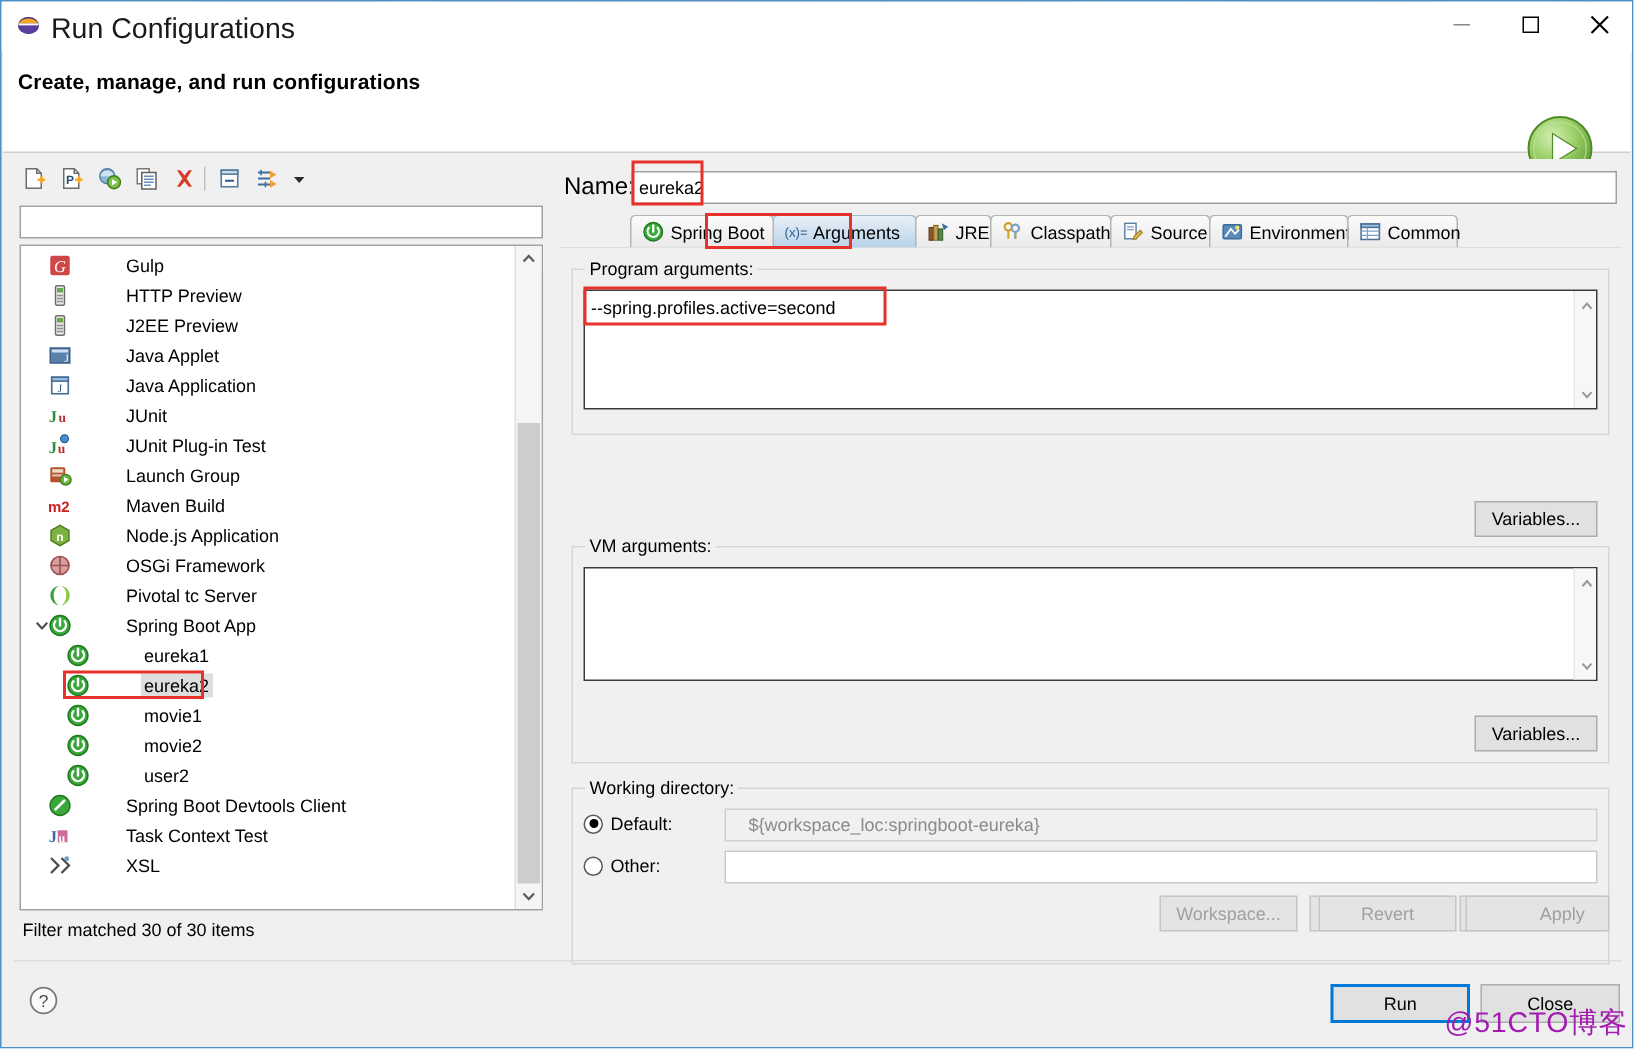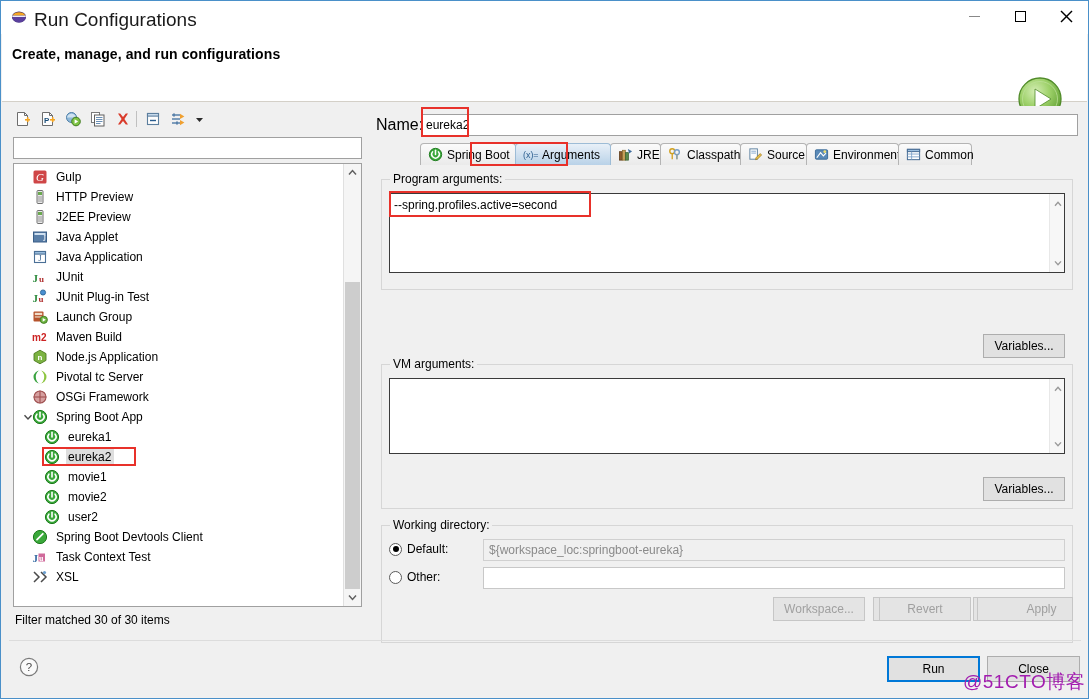--- a/index.html
+++ b/index.html
@@ -135,20 +135,21 @@
   }
   .tree-icon {
     width: 16px; height: 16px;
     margin-right: 6px;
     flex: 0 0 16px;
     display: flex; align-items: center; justify-content: center;
   }
   .tree-label {
     font-size: 12px; color: #000;
     padding: 1px 3px 1px 2px;
+    margin-left: 28px;
   }
   .tree-row.selected .tree-label {
     background: #dedede;
   }
   .tree-row.annotated::after {
     content: "";
     position: absolute;
     left: 28px; top: 0px;
     width: 94px; height: 19px;
     border: 2px solid #e8312a;
@@ -352,21 +353,21 @@
     width: 6px; height: 6px;
     border-radius: 50%;
     background: #000000;
   }
   .ro-input {
     position: absolute;
     height: 22px;
     box-sizing: border-box;
     border: 1px solid #d0d0d0;
     background: #f0f0f0;
-    padding: 3px 5px;
+    padding: 3px 15px;
     font-size: 12px;
     color: #8a8a8a;
     white-space: nowrap;
     overflow: hidden;
   }
 
   
   .sep-line {
     position: absolute; left: 8px; top: 639px;
     width: 1072px; height: 1px;
@@ -640,35 +641,35 @@
               <svg width="16" height="16" viewBox="0 0 16 16">
                 <path d="M8 1.2 L14 4.6 L14 11.4 L8 14.8 L2 11.4 L2 4.6 Z" fill="#7cb342" stroke="#4d7a1f" stroke-width="0.9"></path>
                 <text x="8" y="11.4" font-size="8" font-family="Liberation Sans, sans-serif" fill="#ffffff" text-anchor="middle" font-weight="bold">n</text>
               </svg>
             </span>
             <span class="tree-label">Node.js Application</span>
           </div>
           <div class="tree-row has-indent">
             <span class="tree-icon" style="display: inline-flex; align-items: center; justify-content: center; width: 16px; height: 16px;">
               <svg width="16" height="16" viewBox="0 0 16 16">
-                <path d="M8 1.5 A6.5 6.5 0 0 0 8 14.5 A4.2 6.5 0 0 1 8 1.5 Z" fill="#3aa340"></path>
-                <path d="M8 1.5 A6.5 6.5 0 0 1 8 14.5 A4.2 6.5 0 0 0 8 1.5 Z" fill="#8dc63f"></path>
-              </svg>
-            </span>
-            <span class="tree-label">Pivotal tc Server</span>
-          </div>
-          <div class="tree-row has-indent">
-            <span class="tree-icon" style="display: inline-flex; align-items: center; justify-content: center; width: 16px; height: 16px;">
-              <svg width="16" height="16" viewBox="0 0 16 16">
                 <circle cx="8" cy="8" r="6" fill="#d6a0a0" stroke="#a05050" stroke-width="1.1"></circle>
                 <line x1="8" y1="1.6" x2="8" y2="14.4" stroke="#a05050" stroke-width="1.1"></line>
                 <line x1="1.6" y1="8" x2="14.4" y2="8" stroke="#a05050" stroke-width="1.1"></line>
               </svg>
             </span>
             <span class="tree-label">OSGi Framework</span>
+          </div>
+          <div class="tree-row has-indent">
+            <span class="tree-icon" style="display: inline-flex; align-items: center; justify-content: center; width: 16px; height: 16px;">
+              <svg width="16" height="16" viewBox="0 0 16 16">
+                <path d="M8 1.5 A6.5 6.5 0 0 0 8 14.5 A4.2 6.5 0 0 1 8 1.5 Z" fill="#3aa340"></path>
+                <path d="M8 1.5 A6.5 6.5 0 0 1 8 14.5 A4.2 6.5 0 0 0 8 1.5 Z" fill="#8dc63f"></path>
+              </svg>
+            </span>
+            <span class="tree-label">Pivotal tc Server</span>
           </div>
           <div class="tree-row has-indent">
             <span class="tree-arrow">
               <svg width="10" height="10" viewBox="0 0 10 10">
                 <path d="M1.5 3.2 L5 7 L8.5 3.2" fill="none" stroke="#4a4a4a" stroke-width="1.4"></path>
               </svg>
             </span>
             <span class="tree-icon" style="display: inline-flex; align-items: center; justify-content: center; width: 16px; height: 16px;">
               <svg width="16" height="16" viewBox="0 0 16 16">
                 <circle cx="8" cy="8" r="6.6" fill="#3aa83a" stroke="#1d7a1d" stroke-width="1"></circle>

